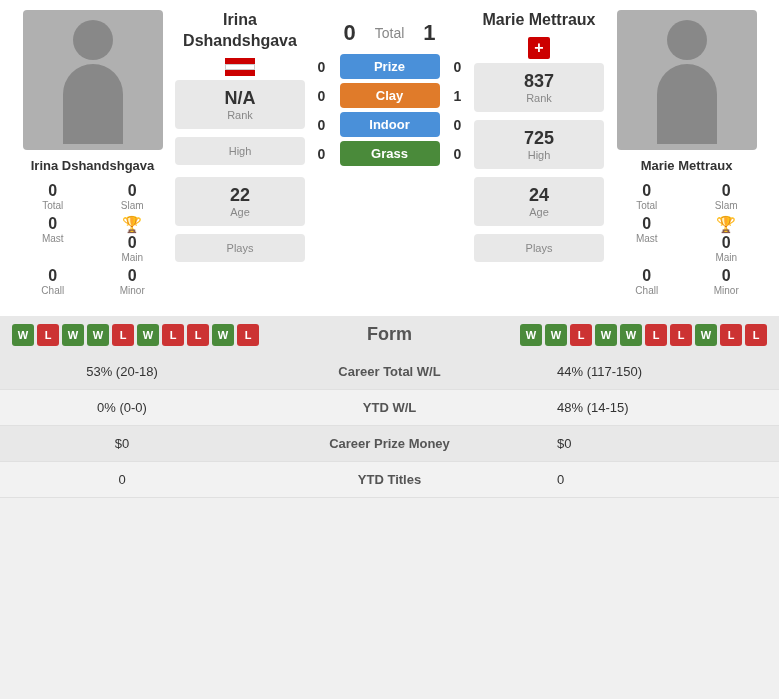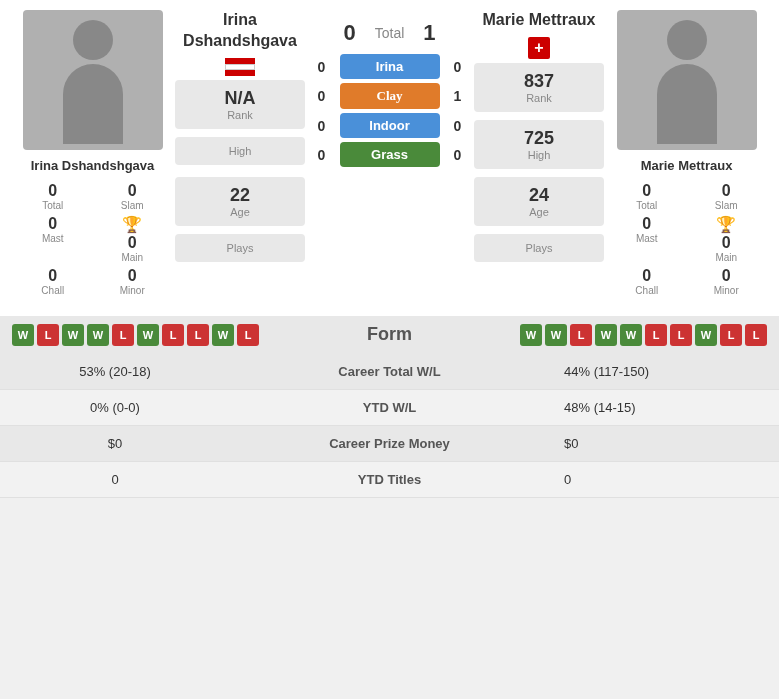--- a/index.html
+++ b/index.html
@@ -145,21 +145,21 @@
       border: none;
       border-radius: 4px;
       color: #fff;
       font-size: 13px;
       font-weight: bold;
       text-align: center;
       cursor: pointer;
     }
 
     .surface-hard { background: #4a90d9; }
-    .surface-clay { background: #e07b2a; font-family: Liberation Serif, serif; }
+    .surface-clay { background: #e07b2a; }
     .surface-indoor { background: #4a90d9; }
     .surface-grass { background: #4a8a3a; }
 
     .info-box {
       width: 100%;
       background: #e8e8e8;
       border-radius: 4px;
       padding: 8px;
       text-align: center;
       margin-bottom: 6px;
@@ -303,21 +303,21 @@
       font-size: 18px;
       font-weight: bold;
       color: #555;
       text-align: center;
       min-width: 60px;
     }
 
     .stats-row {
       display: flex;
       align-items: center;
-      padding: 10px 15px;
+      padding: 10px 22px;
       border-bottom: 1px solid #e0e0e0;
     }
 
     .stats-row:nth-child(even) {
       background: #f5f5f5;
     }
     .stats-row:nth-child(odd) {
       background: #ebebeb;
     }
 
@@ -417,21 +417,21 @@
 
       <div class="score-row">
         <span class="score-number">0</span>
         <span class="score-label">Total</span>
         <span class="score-number">1</span>
       </div>
 
       <div class="surface-rows">
         <div class="surface-row">
           <span class="surface-score">0</span>
-          <button class="surface-btn surface-hard">Irina</button>
+          <button class="surface-btn surface-hard">Prize</button>
           <span class="surface-score">0</span>
         </div>
         <div class="surface-row">
           <span class="surface-score">0</span>
           <button class="surface-btn surface-clay">Clay</button>
           <span class="surface-score">1</span>
         </div>
         <div class="surface-row">
           <span class="surface-score">0</span>
           <button class="surface-btn surface-indoor">Indoor</button>

